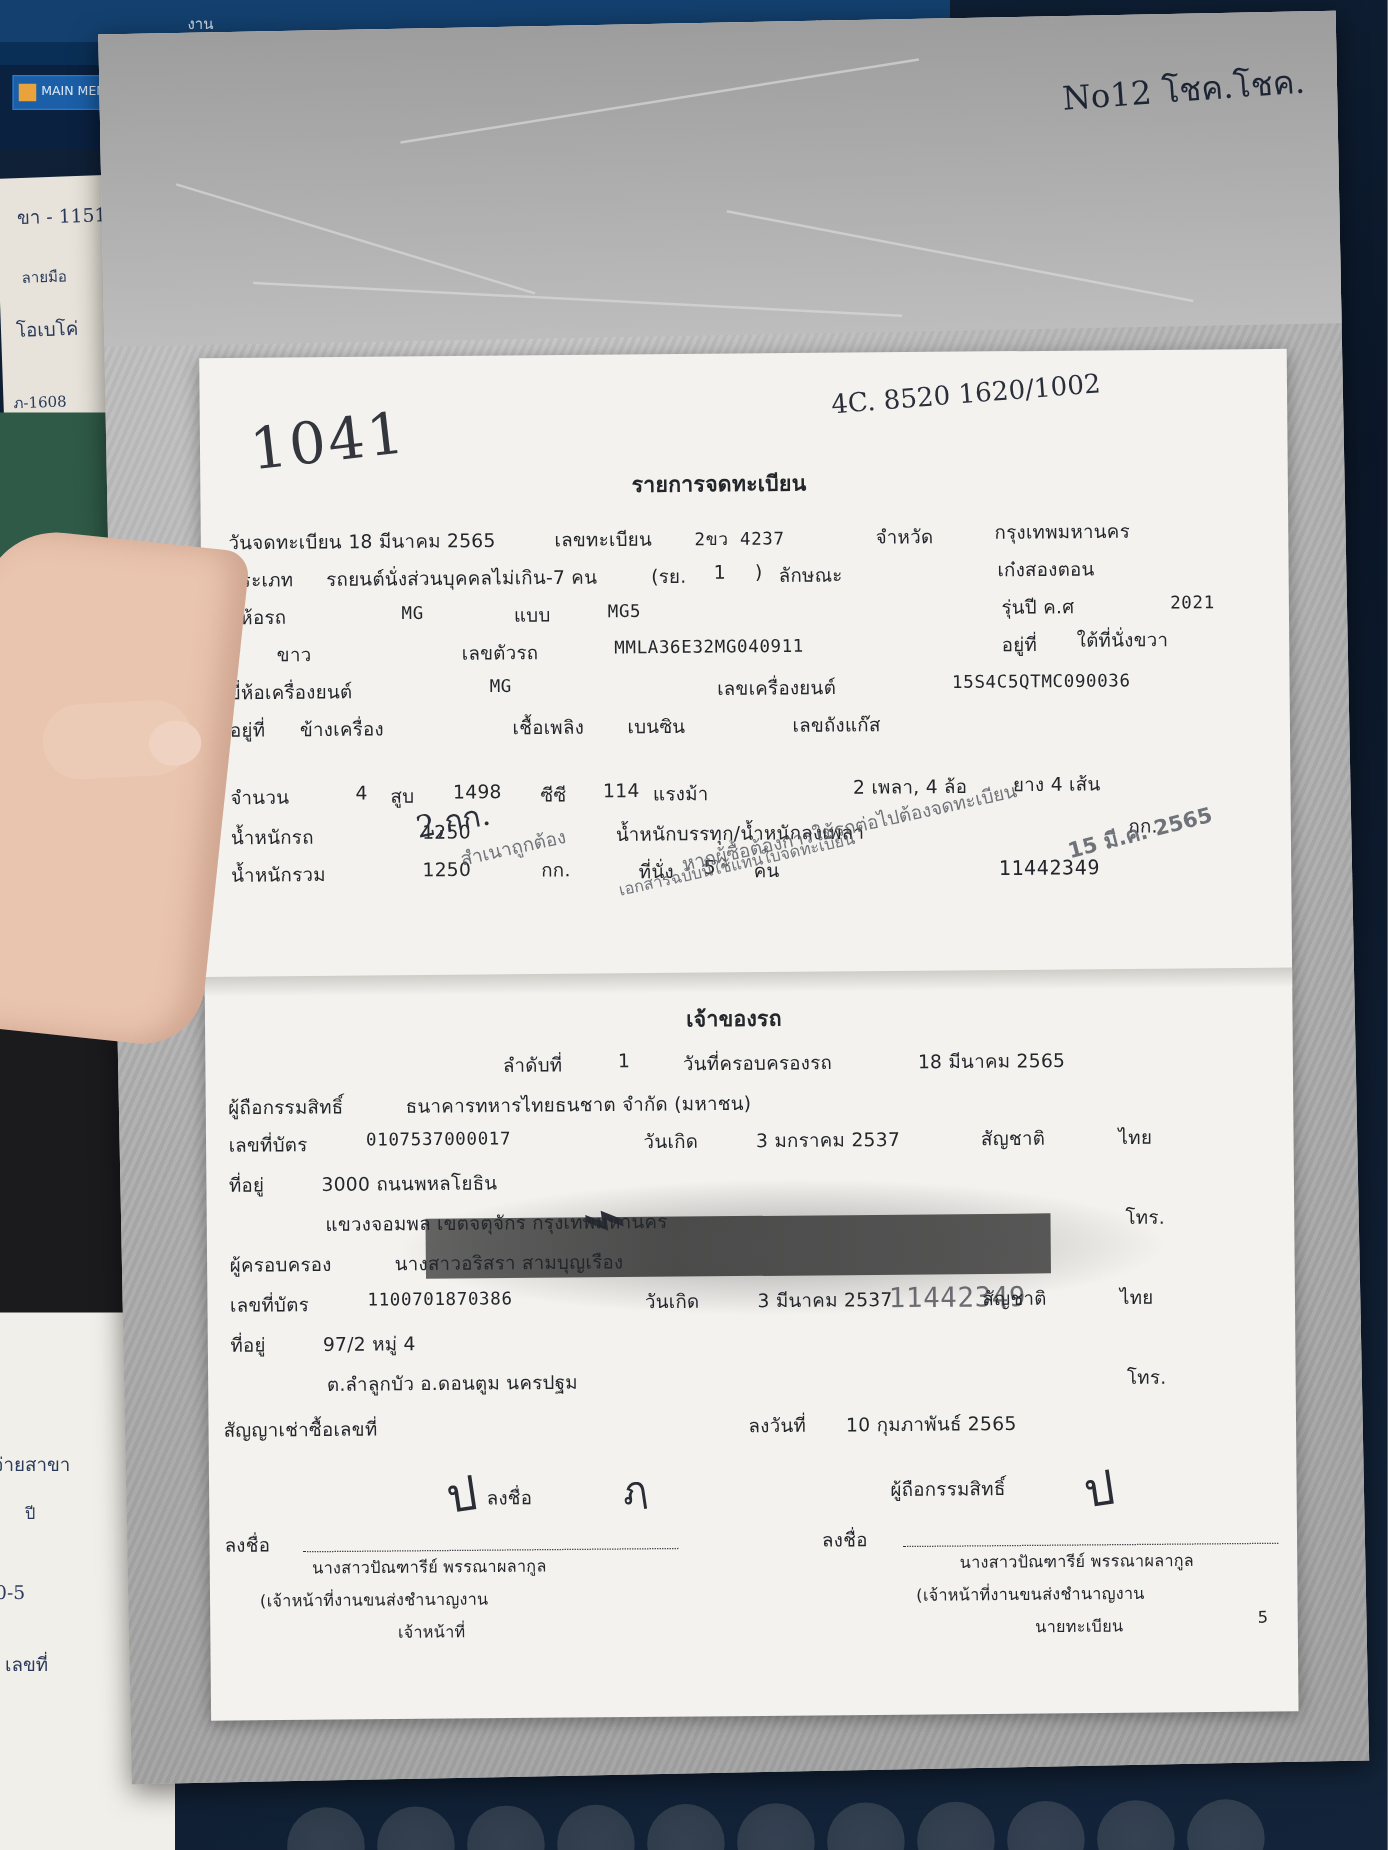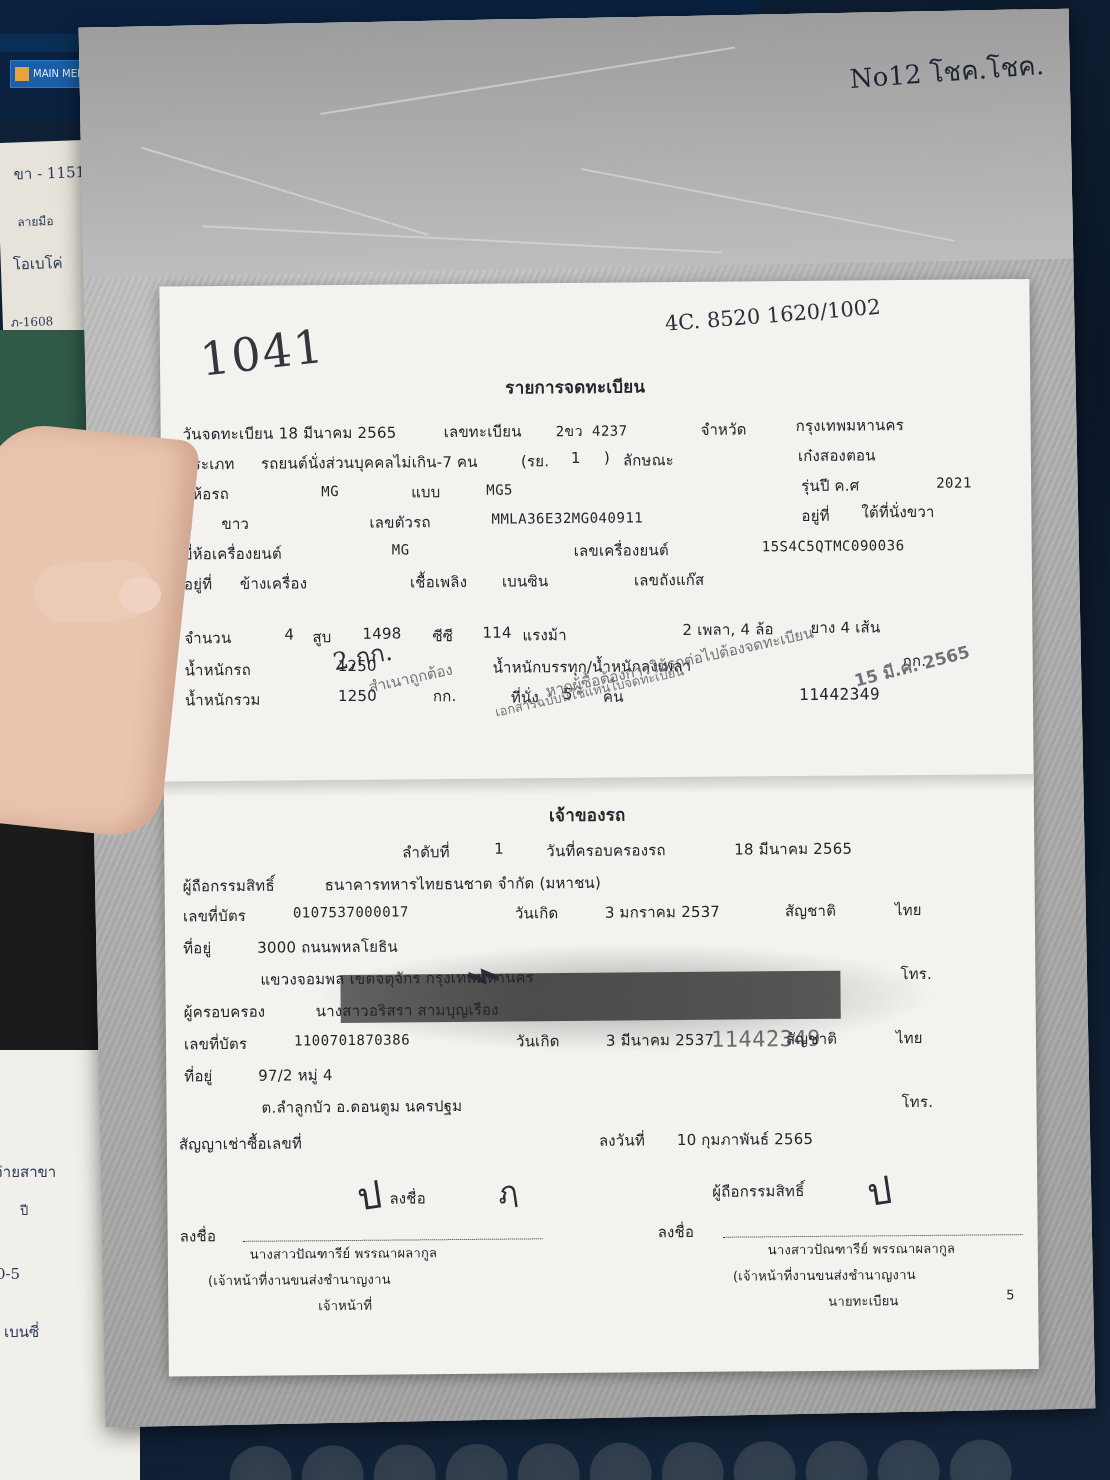--- a/index.html
+++ b/index.html
@@ -80,20 +80,24 @@
   .seal{position:absolute;width:62px;height:62px;border-radius:50%;
         background:radial-gradient(circle,#c9c7c1 0%,#b5b3ad 60%,#a9a7a1 100%);opacity:.55;}
   #watermarkrow{position:absolute;left:60px;top:1160px;width:760px;height:62px;opacity:.35;}
 </style>
 </head>
 <body>
 
 <div id="desk">
 
   <div id="monitor"></div>
+  <div id="taskbar">
+    <div class="tbl" style="left:150px;top:9px;">งาน</div>
+    <div class="tbl" style="left:650px;top:9px;">งาน</div>
+  </div>
   <div id="taskbar2"></div>
 
   <div id="winbtn">
     <div id="winicon"></div>
     <span>MAIN MENU</span>
   </div>
 
   <div id="paperstackL">
     <div class="hw" style="left:16px;top:20px;">ขา - 1151</div>
     <div class="hw" style="left:18px;top:70px;font-size:12px;">ลายมือ</div>
@@ -101,21 +105,21 @@
     <div class="hw" style="left:8px;top:170px;font-size:12px;">ภ-1608</div>
   </div>
 
   <div id="deskgreen"></div>
   <div id="keyboard"></div>
 
   <div id="paperstackL2">
     <div class="hw" style="left:4px;top:110px;">จ่ายสาขา</div>
     <div class="hw" style="left:30px;top:150px;font-size:13px;">ปี</div>
     <div class="hw" style="left:6px;top:215px;">0-5</div>
-    <div class="hw" style="left:14px;top:270px;">เบนซี่</div>
+    <div class="hw" style="left:14px;top:270px;">เลขที่</div>
   </div>
 
   <div id="copy">
     <div id="copy-noise"></div>
     <div id="copytop"></div>
     <div class="scratch" style="left:60px;top:120px;width:300px;transform:rotate(18deg);"></div>
     <div class="scratch" style="left:240px;top:90px;width:420px;transform:rotate(-8deg);"></div>
     <div class="scratch" style="left:500px;top:150px;width:380px;transform:rotate(12deg);"></div>
     <div class="scratch" style="left:120px;top:200px;width:520px;transform:rotate(4deg);"></div>
 

